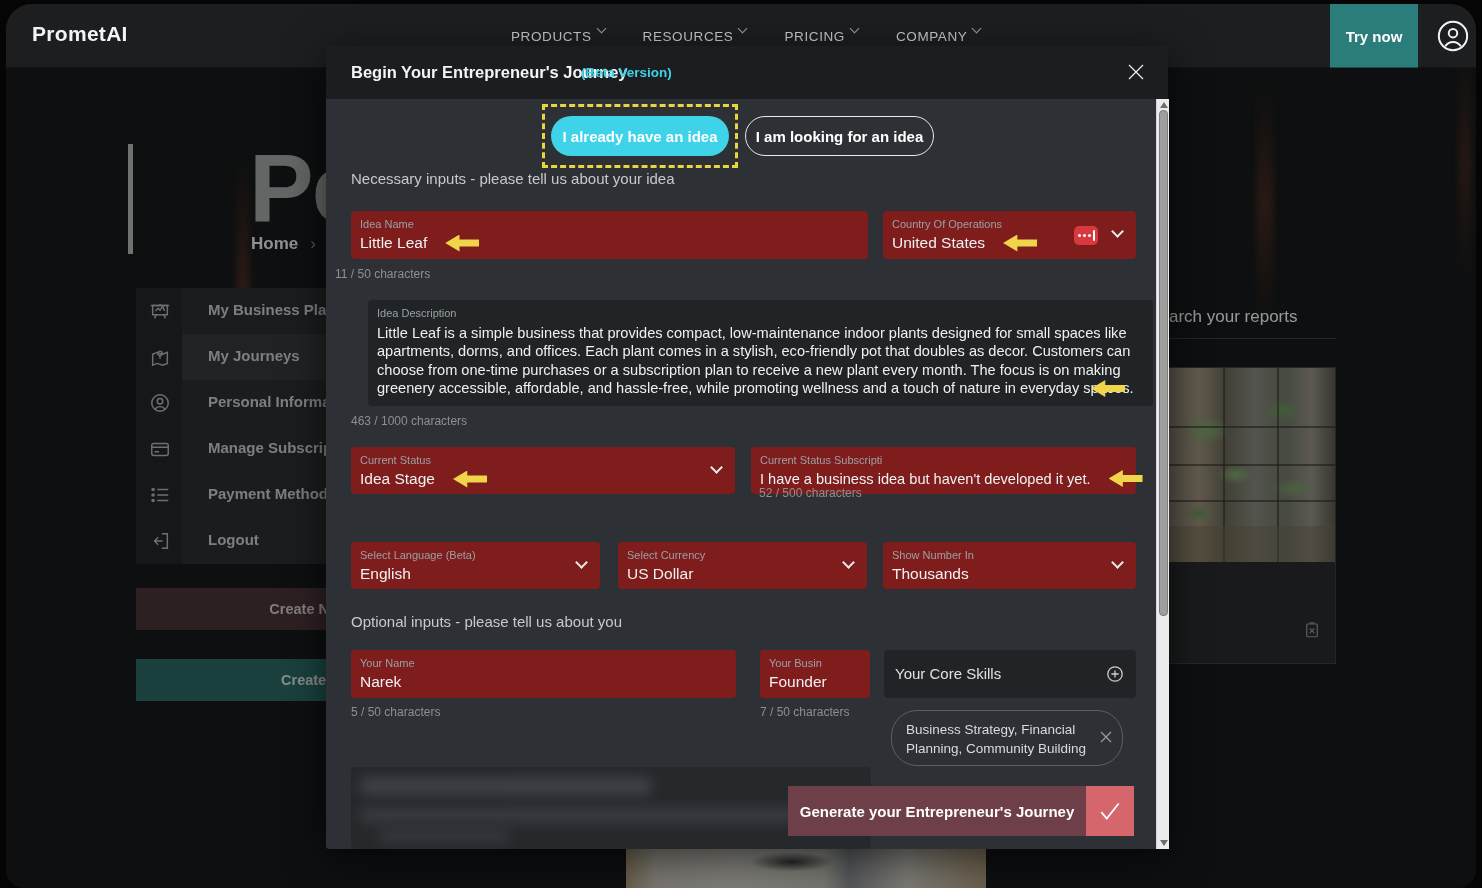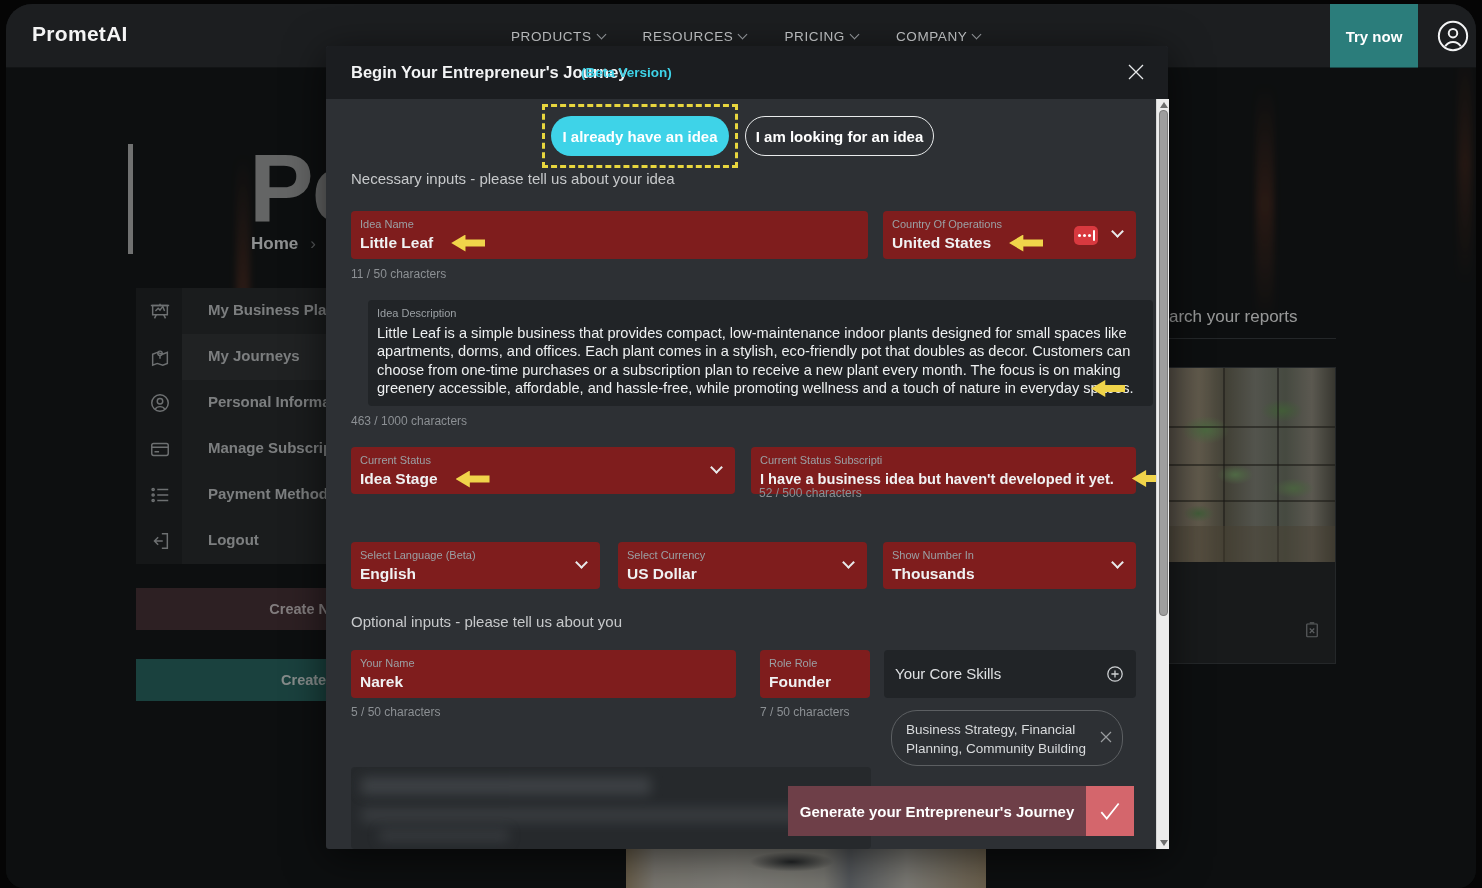--- a/index.html
+++ b/index.html
@@ -6,21 +6,21 @@
   *{box-sizing:border-box;font-family:"Liberation Sans",sans-serif;}
   .stage{position:relative;width:1482px;height:888px;margin:0 auto;overflow:hidden;background:#050505;}
   .abs{position:absolute;}
   .app{position:absolute;left:6px;top:4px;width:1470px;height:884px;background:#141617;border-radius:26px 26px 18px 18px;overflow:hidden;}
   
   .streak{position:absolute;filter:blur(3px);opacity:.55;pointer-events:none;}
   
   .navbar{position:absolute;left:0;top:0;width:100%;height:64px;background:#1c1e20;z-index:10;}
   .logo{position:absolute;left:26px;top:18px;color:#f4f4f4;font-size:21px;font-weight:700;letter-spacing:.3px;}
   .navlinks{position:absolute;left:505px;top:0;height:64px;display:flex;align-items:center;gap:38px;}
-  .navlink{color:#c9cbcd;font-size:13.5px;letter-spacing:.6px;display:flex;align-items:center;gap:6px;cursor:pointer;}
+  .navlink{color:#c9cbcd;font-size:13.5px;letter-spacing:.6px;display:flex;gap:6px;cursor:pointer;}
   .chev{width:7px;height:7px;border-right:1.6px solid #9fa3a6;border-bottom:1.6px solid #9fa3a6;transform:rotate(45deg);margin-top:-4px;}
   .chev.big{width:9px;height:9px;border-color:#e8eaeb;border-width:2px;}
   .trynow{position:absolute;left:1324px;top:0;width:88px;height:64px;background:#2b7d7b;color:#fff;font-size:15px;font-weight:600;display:flex;align-items:center;justify-content:center;cursor:pointer;}
   
   .dim{position:absolute;left:0;top:63px;width:100%;height:825px;background:rgba(5,6,7,.42);z-index:20;}
   
   .bigtitle{position:absolute;left:243px;top:128px;color:#a9a9a9;font-size:97px;font-weight:800;letter-spacing:-2px;}
   .vbar{position:absolute;left:122px;top:140px;width:5px;height:110px;background:#bdbdbd;}
   .crumbs{position:absolute;left:245px;top:230px;display:flex;gap:12px;align-items:center;font-size:17px;font-weight:700;}
   .sidebar{position:absolute;left:130px;top:284px;width:330px;height:276px;background:#212325;}
@@ -57,21 +57,21 @@
   .mtitle{position:absolute;left:25px;top:17px;font-size:16.5px;font-weight:700;color:#f3f4f5;}
   .mbeta{position:absolute;left:255px;top:19px;font-size:13.5px;font-weight:600;color:#3ed3e8;}
   .mclose{position:absolute;left:800px;top:16px;width:20px;height:20px;color:#e8eaeb;cursor:pointer;}
   .dashedbox{position:absolute;left:216px;top:58px;width:196px;height:64px;border:3px dashed #e8d63e;}
   .pill{position:absolute;height:40px;border-radius:20px;display:flex;align-items:center;justify-content:center;font-size:15px;font-weight:600;color:#fff;cursor:pointer;white-space:nowrap;}
   .pill.cyan{left:225px;top:70px;width:178px;background:#3ed3e8;}
   .pill.outline{left:419px;top:70px;width:189px;background:transparent;border:1.5px solid #e9ebec;}
   .sectlabel{position:absolute;left:25px;color:#c7c9cb;font-size:15px;}
   .field{position:absolute;height:48px;background:#7f1d1d;border-radius:4px;}
   .field .flabel{position:absolute;left:9px;top:7px;font-size:11px;color:#9ba0a4;white-space:nowrap;}
-  .field .fvalue{position:absolute;left:9px;top:23px;font-size:15.5px;font-weight:700;color:#f0f1f2;white-space:nowrap;display:flex;align-items:center;gap:18px;}
+  .field .fvalue{position:absolute;left:9px;top:23px;font-size:15.5px;font-weight:400;color:#f0f1f2;white-space:nowrap;display:flex;align-items:center;gap:18px;}
   .counter{position:absolute;font-size:12px;color:#8c9094;white-space:nowrap;}
   .yarrow{display:inline-block;width:34px;height:17px;background:#f0d44a;clip-path:polygon(0 50%,42% 0,42% 30%,100% 30%,100% 70%,42% 70%,42% 100%);}
   .fchev{position:absolute;right:14px;top:20px;}
   .flag{position:absolute;right:38px;top:15px;width:24px;height:19px;background:#d8393f;border-radius:5px;}
   .flag i{position:absolute;top:8px;width:3px;height:3px;border-radius:50%;background:#fff;}
   .flag .bar{position:absolute;right:3px;top:4px;width:2px;height:11px;background:#fff;border-radius:1px;}
   .descbox{position:absolute;left:42px;top:254px;width:785px;min-height:106px;background:#212427;border-radius:4px;}
   .desctext{position:absolute;left:9px;top:24px;width:764px;font-size:14.6px;line-height:18.4px;color:#eef0f1;}
   .skillsfield{position:absolute;background:#212427;border-radius:4px;}
   .skillslabel{position:absolute;left:11px;top:15px;font-size:15px;color:#dfe1e3;}
@@ -260,21 +260,21 @@
             <i class="yarrow"></i>
           </span>
         <span class="flag">
             <i style="left:4px;"></i>
             <i style="left:9px;"></i>
             <i style="left:14px;"></i>
             <span class="bar"></span>
           </span>
         <i class="chev big fchev"></i>
       </div>
-      <div class="counter" style="left:25px;top:221px;">11 / 50 characters</div>
+      <div class="counter" style="left:9px;top:221px;">11 / 50 characters</div>
 
       <div class="descbox">
         <span class="flabel" style="position:absolute;left:9px;top:7px;font-size:11px;color:#9ba0a4;">Idea Description</span>
         <div class="desctext">Little Leaf is a simple business that provides compact, low-maintenance indoor plants designed for small spaces like apartments, dorms, and offices. Each plant comes in a stylish, eco-friendly pot that doubles as decor. Customers can choose from one-time purchases or a subscription plan to receive a new plant every month. The focus is on making greenery accessible, affordable, and hassle-free, while promoting wellness and a touch of nature in everyday spaces.</div>
         <i class="yarrow" style="position:absolute;right:28px;top:80px;"></i>
       </div>
       <div class="counter" style="left:25px;top:368px;">463 / 1000 characters</div>
 
       <div class="field" style="left:25px;top:401px;width:384px;height:47px;">
         <span class="flabel">Current Status</span>
@@ -309,21 +309,21 @@
         <i class="chev big fchev"></i>
       </div>
 
       <div class="sectlabel" style="top:567px;">Optional inputs - please tell us about you</div>
 
       <div class="field" style="left:25px;top:604px;width:385px;">
         <span class="flabel">Your Name</span>
         <span class="fvalue">Narek</span>
       </div>
       <div class="field" style="left:434px;top:604px;width:110px;">
-        <span class="flabel">Role Role</span>
+        <span class="flabel">Your Busin</span>
         <span class="fvalue">Founder</span>
       </div>
       <div class="skillsfield" style="left:558px;top:604px;width:252px;height:48px;">
         <span class="skillslabel">Your Core Skills</span>
         <span class="plusicon">
           <svg viewBox="0 0 20 20" width="18" height="18" fill="none" stroke="currentColor" stroke-width="1.4">
               <circle cx="10" cy="10" r="8"></circle>
               <path d="M10 6v8M6 10h8"></path>
             </svg>
         </span>

